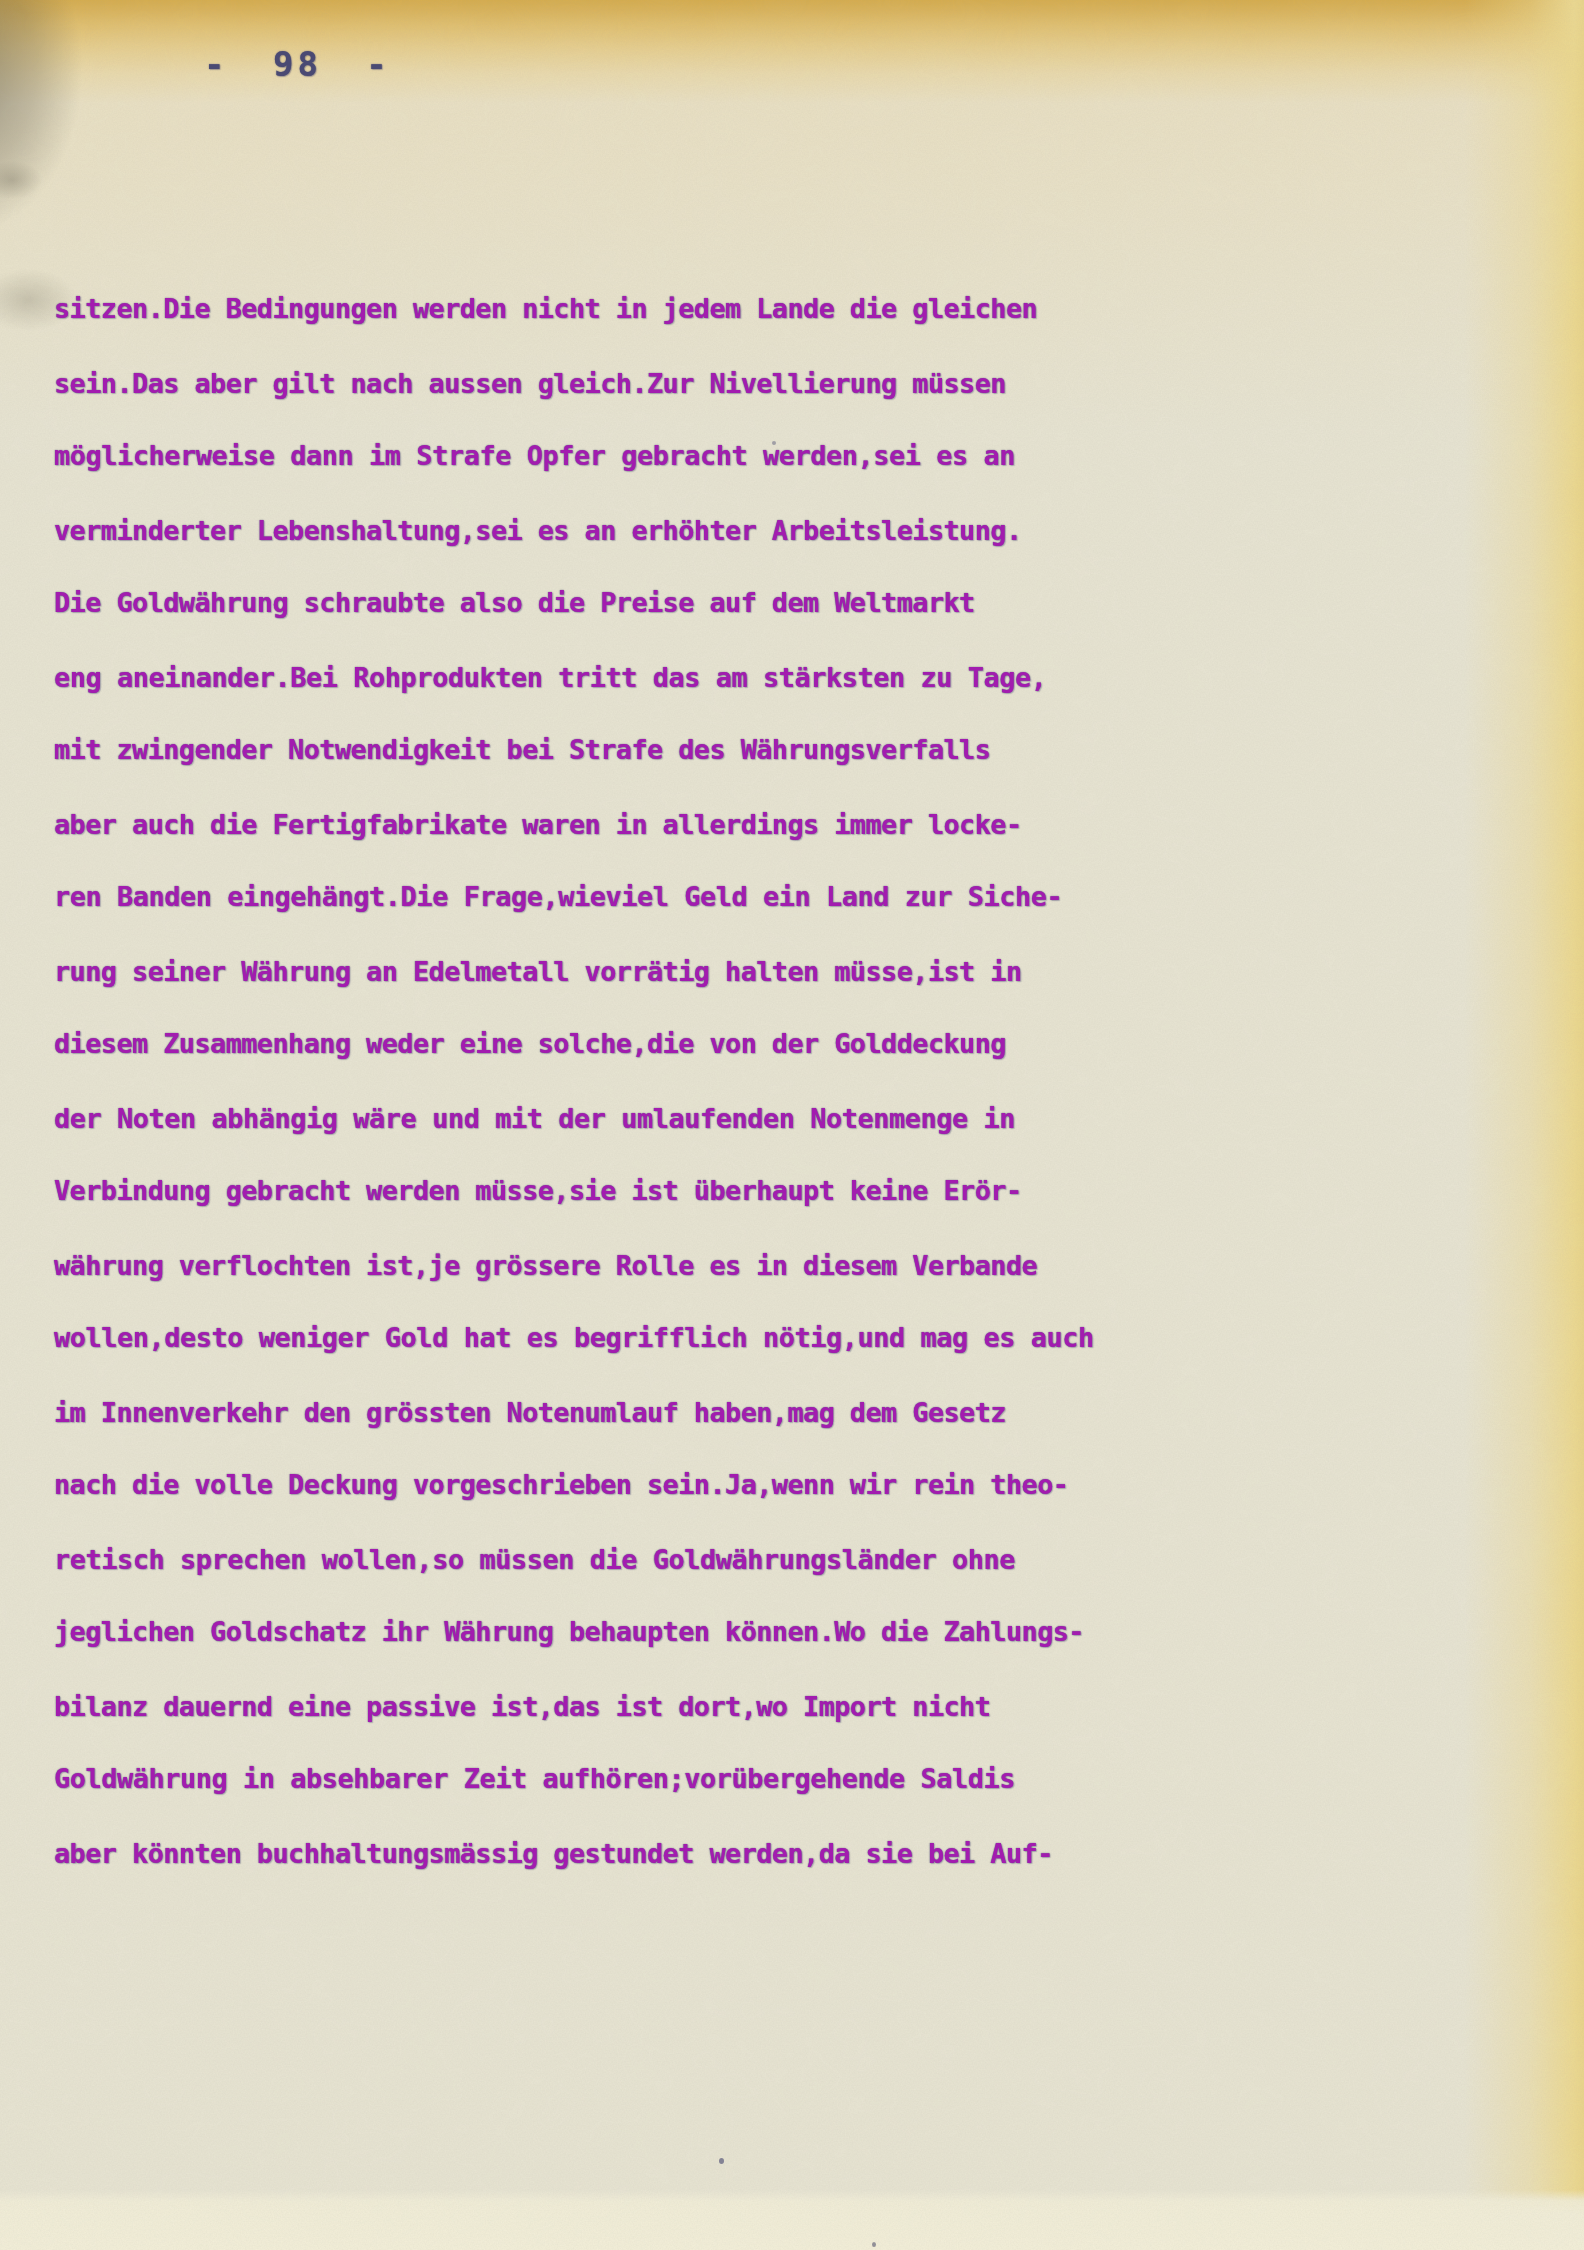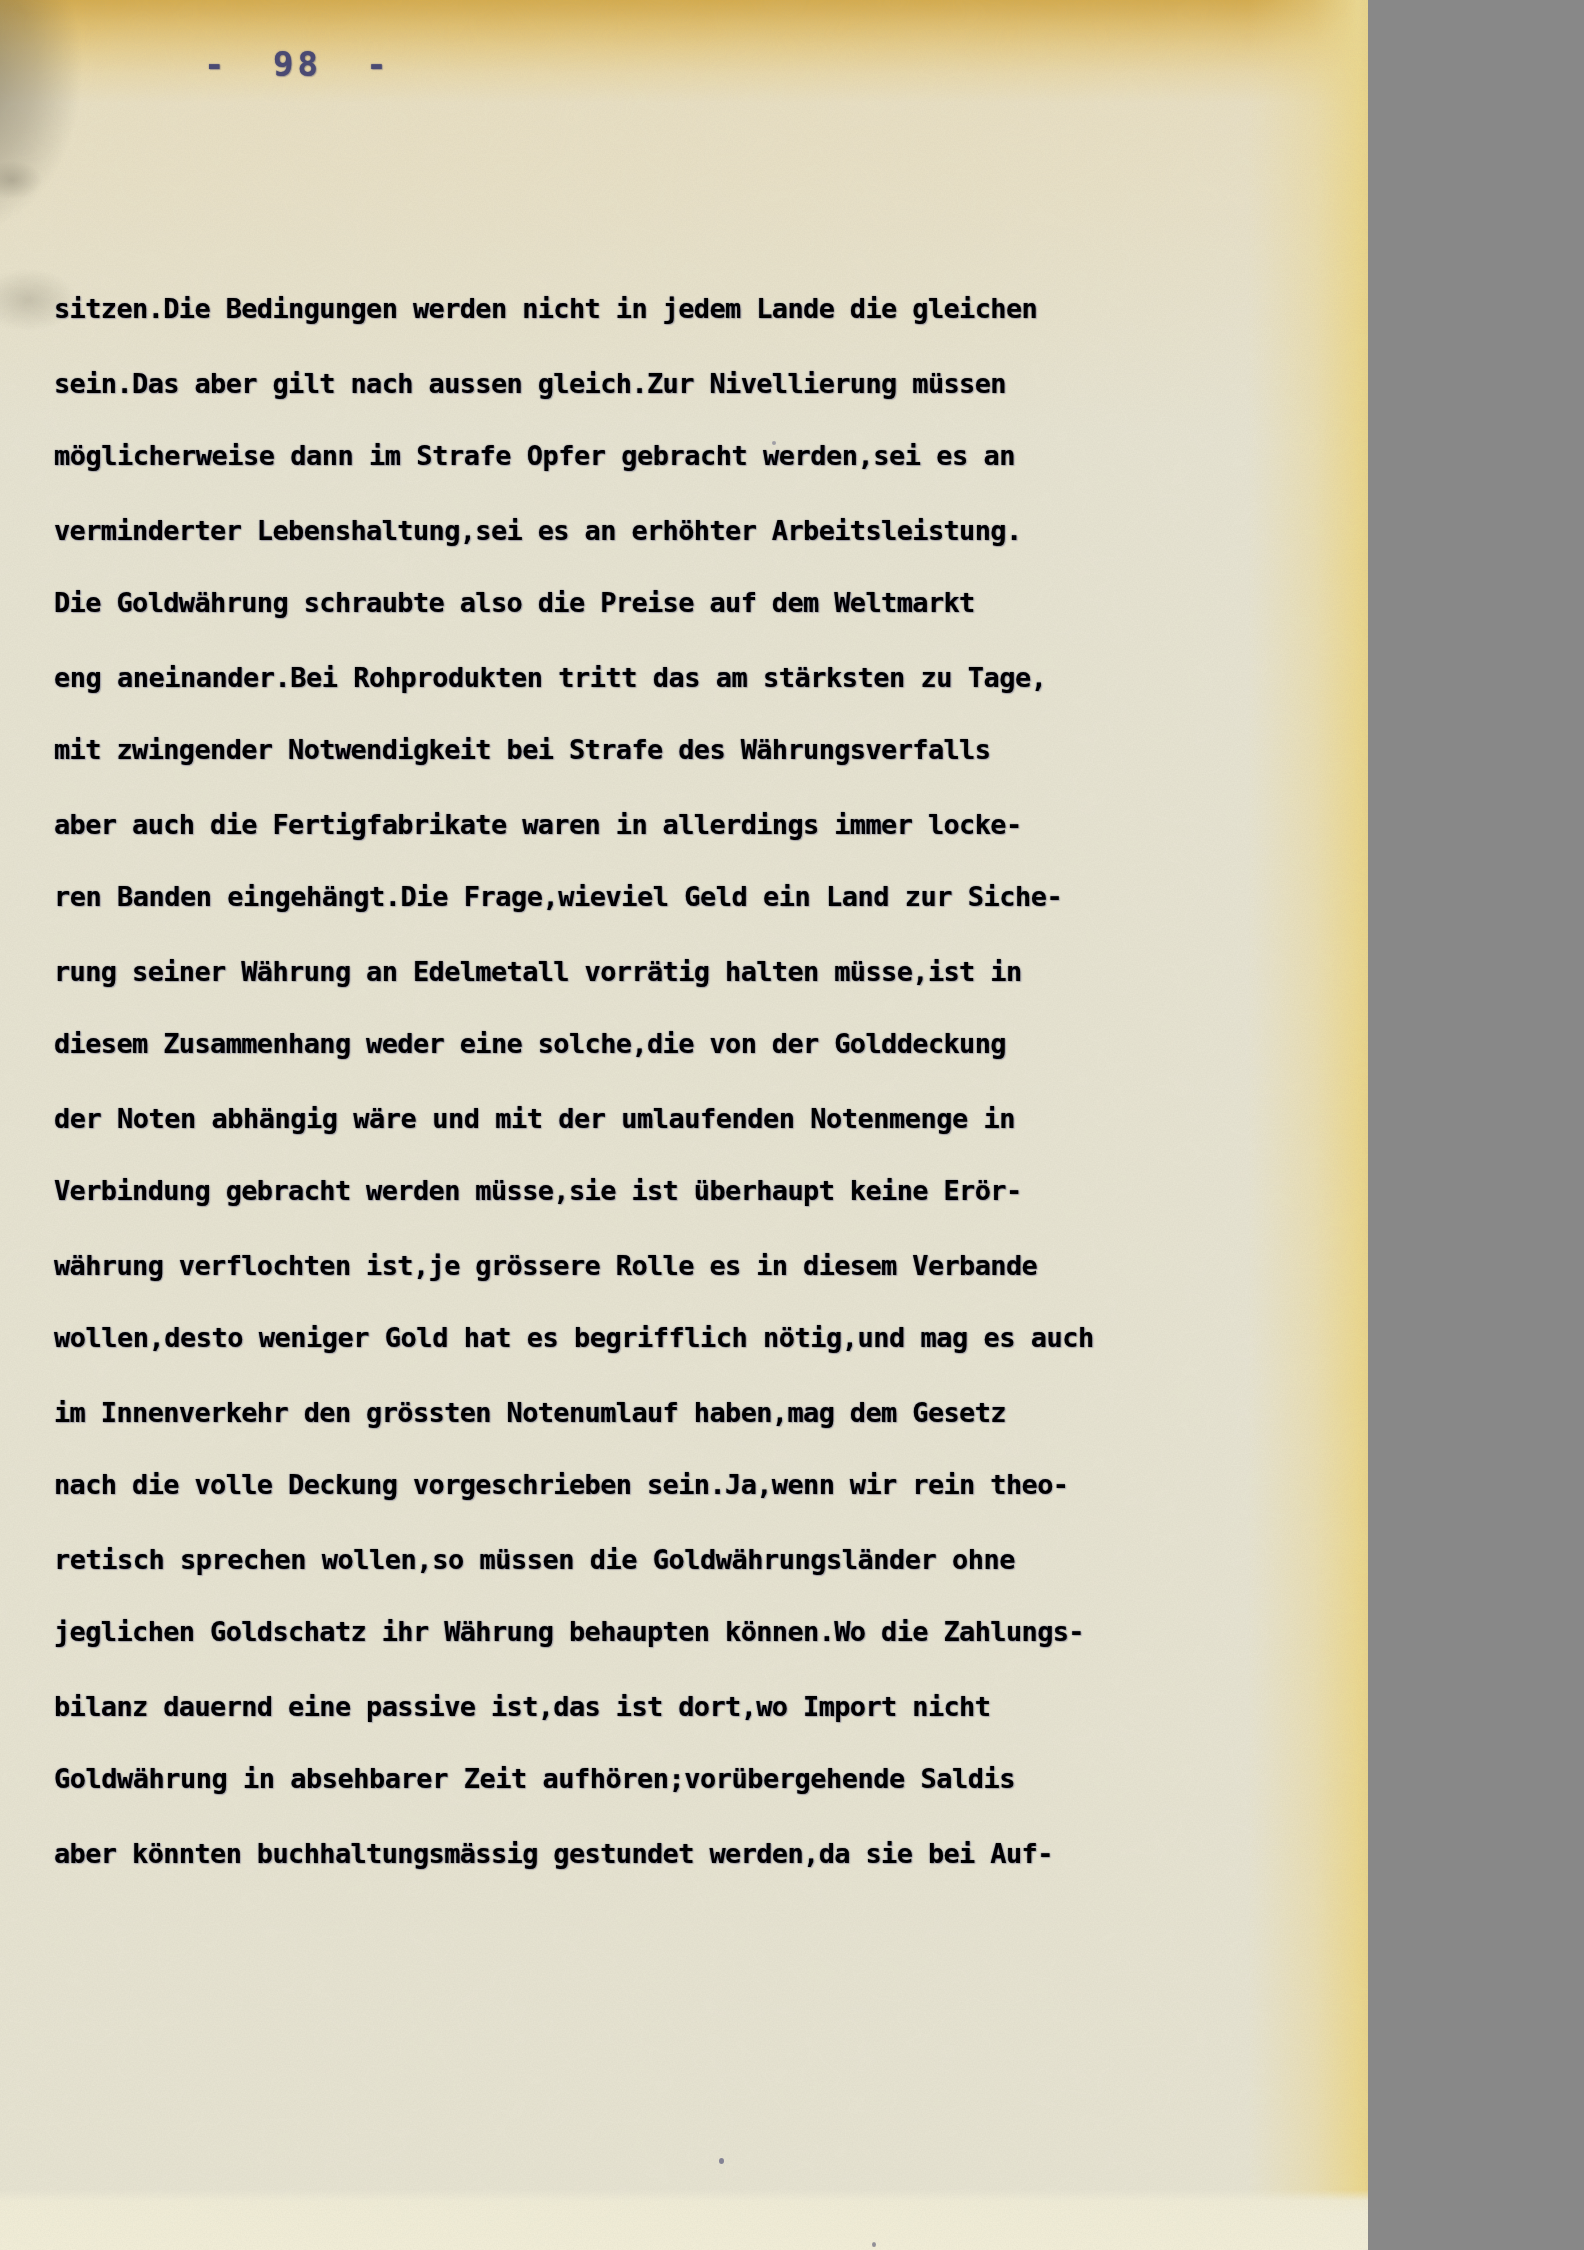--- a/index.html
+++ b/index.html
@@ -2,21 +2,21 @@
 <html><head>
 <meta charset="utf-8">
 <style>
   html, body {
     margin: 0;
     padding: 0;
     background: #888;
   }
   .page {
     position: relative;
-    width: 1368px;
+    width: 1584px;
     height: 2250px;
     overflow: hidden;
     background: #e7e4d2;
     font-family: "DejaVu Sans Mono", "Liberation Mono", monospace;
   }
   .layer {
     position: absolute;
     inset: 0;
     pointer-events: none;
   }
@@ -70,21 +70,21 @@
     width: 1490px;
   }
   .line {
     margin: 0;
     height: 73.5px;
     line-height: 73.5px;
     white-space: pre;
     font-size: 27px;
     font-weight: 700;
     letter-spacing: -0.65px;
-    color: #000000;
+    color: #a21caf;
     text-shadow: 0 0 1.4px rgba(76,76,118,.85), 1.2px 1.2px 1px rgba(76,76,118,.28), -0.6px 0.4px 0.8px rgba(76,76,118,.22);
   }
   
   .line:nth-child(2n) { transform: translateY(0.6px); }
   .line:nth-child(3n) { letter-spacing: -0.5px; }
   .speck {
     position: absolute;
     border-radius: 50%;
     background: rgba(80,80,116,.65);
     pointer-events: none;

